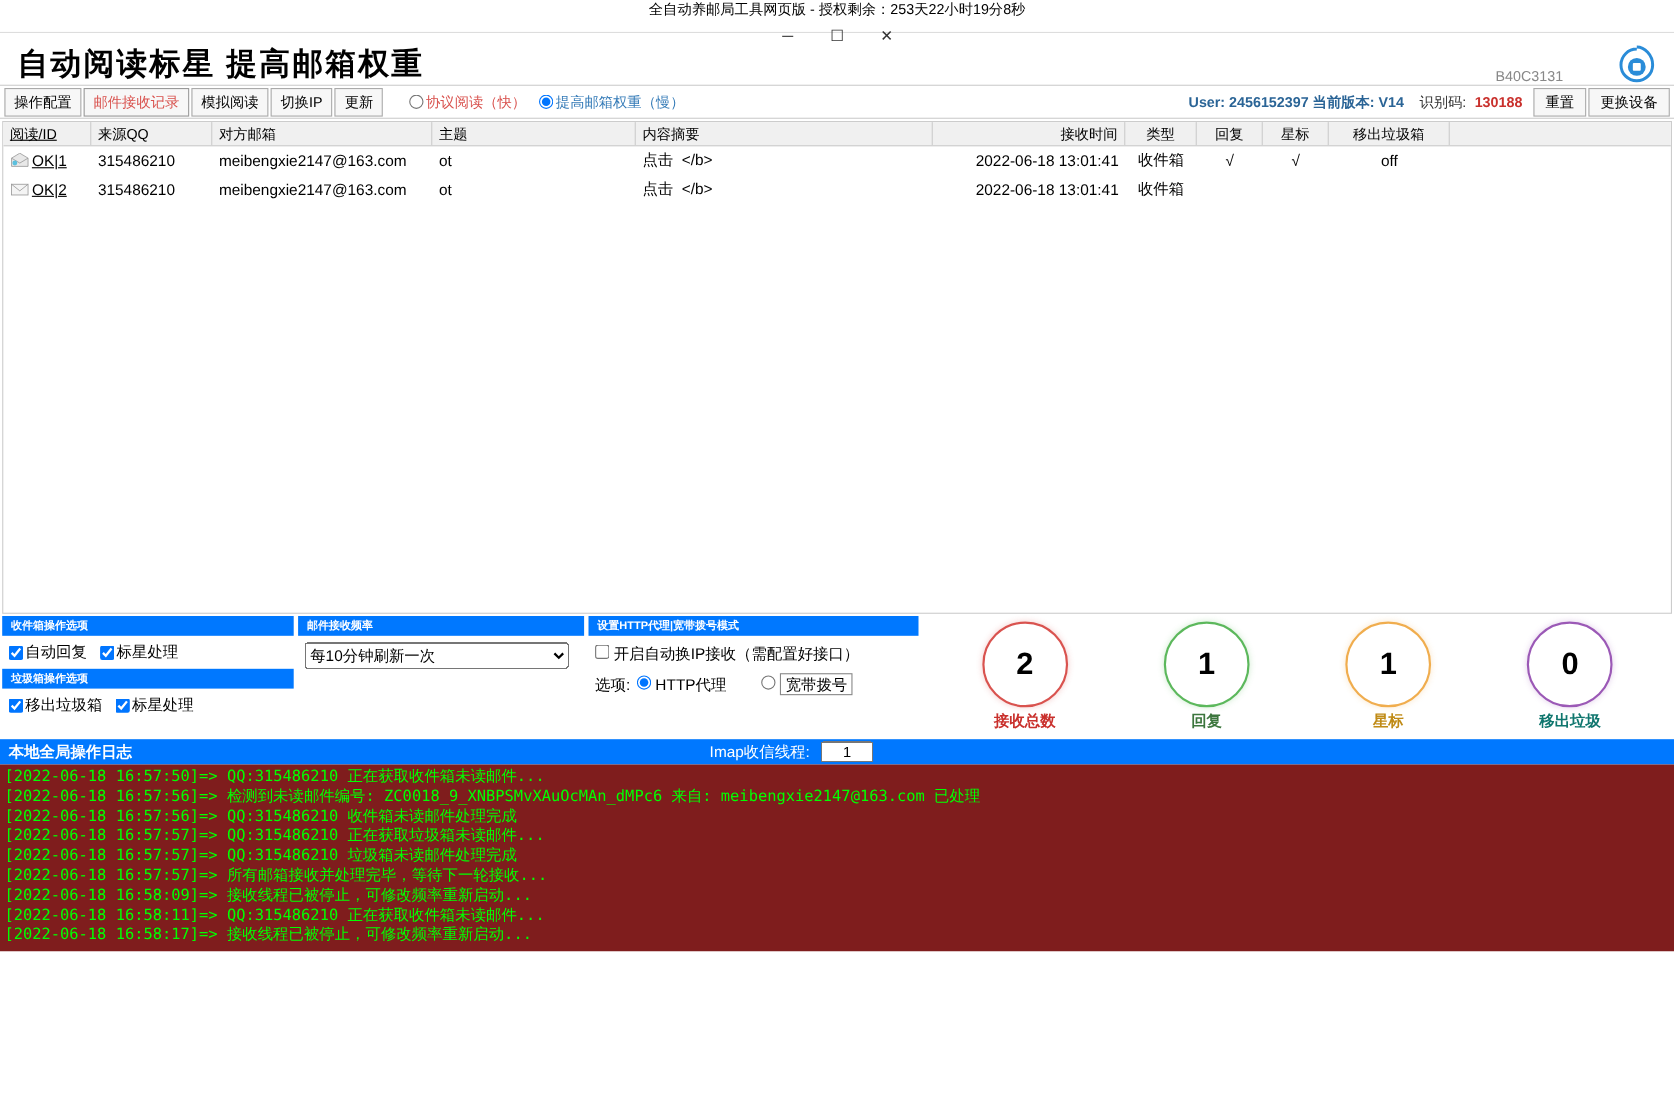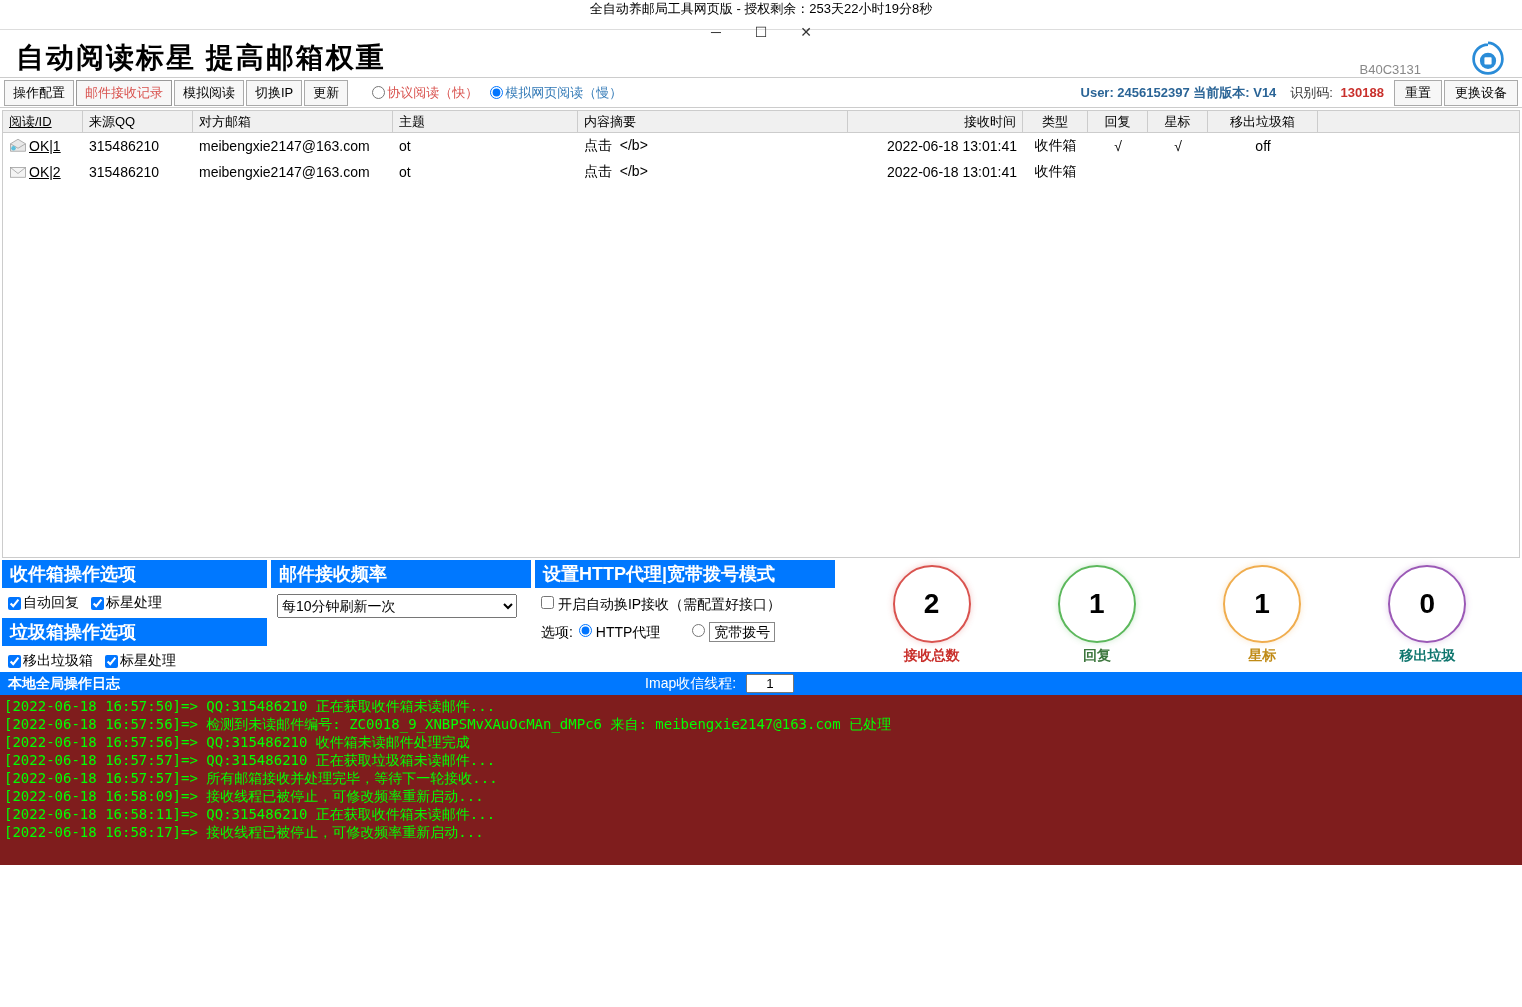--- a/index.html
+++ b/index.html
@@ -41,21 +41,21 @@
 .col-summary { width: 270px; }
 .col-time { width: 175px; text-align: right; }
 .col-type { width: 65px; text-align: center; }
 .col-reply { width: 60px; text-align: center; }
 .col-star { width: 60px; text-align: center; }
 .col-trash { width: 110px; text-align: center; }
 .mail-icon { width: 18px; height: 14px; }
 
 .control-panel { display: flex; margin: 2px; gap: 4px; height: 110px; }
 .panel-col { display: flex; flex-direction: column; gap: 2px; }
-.panel-header { background: #0078ff; color: #fff; padding: 2px 8px; font-size: 18px; font-weight: bold; }
+.panel-header { background: #0078ff; color: #fff; padding: 2px 8px; font-size: 10px; font-weight: bold; }
 .panel-body { padding: 4px 6px; display: flex; align-items: center; gap: 12px; }
 .panel-body label { display: flex; align-items: center; gap: 2px; font-size: 14px; cursor: pointer; }
 .panel-col.inbox { width: 265px; }
 .panel-col.freq { width: 260px; }
 .panel-col.http { width: 300px; }
 
 select.freq-select { width: 240px; height: 24px; font-size: 14px; margin: 4px 6px; }
 .btn-row { display: flex; gap: 8px; padding: 8px 6px; }
 .big-btn { width: 110px; height: 36px; border: 1px solid #999; background: #f7f7f7; cursor: pointer; font-size: 14px; }
 .big-btn:disabled { color: #aaa; cursor: default; }
@@ -120,21 +120,21 @@
   <span class="tab-btn">切换IP</span>
   <span class="tab-btn">更新</span>
   <span class="spacer"></span>
   <label class="radio-label fast">
       <input type="radio" name="readmode" style=""> 
       <span>协议阅读（快）</span>
     </label>
   <span style="width:8px"></span>
   <label class="radio-label slow">
       <input type="radio" name="readmode" checked="" style=""> 
-      <span>模拟网页阅读（慢）</span>
+      <span>提高邮箱权重（慢）</span>
     </label>
   <span class="flex"></span>
   <span class="user-info">User:  2456152397  当前版本:  V14</span>
   <span class="id-label">识别码:</span>&nbsp;
   <span class="id-code">130188</span>
   <span class="action-btn">重置</span>
   <span class="action-btn">更换设备</span>
 </div>
 
 <div class="table-area">
@@ -256,17 +256,18 @@
   <span class="imap-label">
     <span>Imap收信线程:</span>
     <input type="text" value="1" style="">
   </span>
 </div>
 <div class="log-body" id="log-body">
     <div class="log-line">[2022-06-18 16:57:50]=&gt; QQ:315486210 正在获取收件箱未读邮件...</div>
     <div class="log-line">[2022-06-18 16:57:56]=&gt; 检测到未读邮件编号: ZC0018_9_XNBPSMvXAuOcMAn_dMPc6 来自: meibengxie2147@163.com 已处理</div>
     <div class="log-line">[2022-06-18 16:57:56]=&gt; QQ:315486210 收件箱未读邮件处理完成</div>
     <div class="log-line">[2022-06-18 16:57:57]=&gt; QQ:315486210 正在获取垃圾箱未读邮件...</div>
+    <div class="log-line">[2022-06-18 16:57:57]=&gt; QQ:315486210 垃圾箱未读邮件处理完成</div>
     <div class="log-line">[2022-06-18 16:57:57]=&gt; 所有邮箱接收并处理完毕，等待下一轮接收...</div>
     <div class="log-line">[2022-06-18 16:58:09]=&gt; 接收线程已被停止，可修改频率重新启动...</div>
     <div class="log-line">[2022-06-18 16:58:11]=&gt; QQ:315486210 正在获取收件箱未读邮件...</div>
     <div class="log-line">[2022-06-18 16:58:17]=&gt; 接收线程已被停止，可修改频率重新启动...</div>
   </div>
 
 </body></html>

